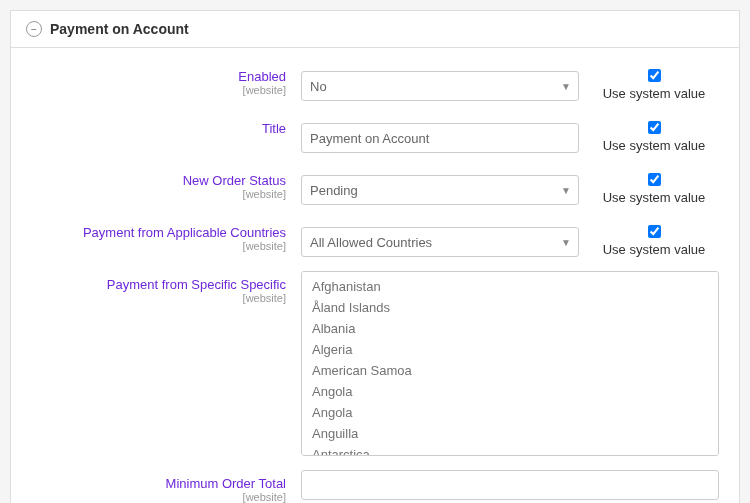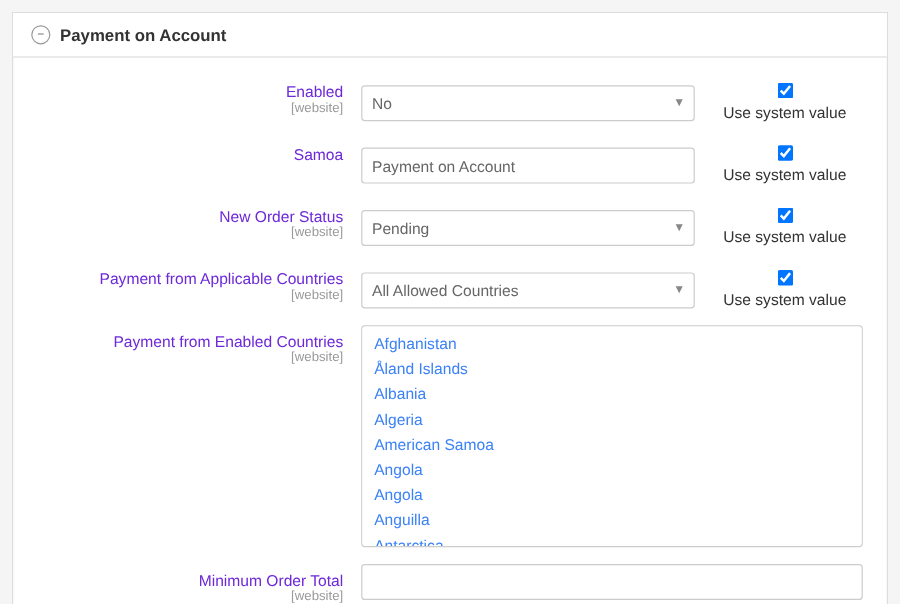--- a/index.html
+++ b/index.html
@@ -119,21 +119,21 @@
       border-radius: 3px;
       height: 185px;
       overflow-y: auto;
       background: #fff;
       padding: 4px 0;
       position: relative;
     }
     .country-item {
       padding: 3px 10px;
       font-size: 13px;
-      color: #3b82f6;
+      color: #737373;
     }
     input[type="text"].text-input {
       height: 30px;
       flex: 1;
     }
     .text-field-wrapper {
       flex: 1;
     }
   </style>
 </head>
@@ -162,21 +162,21 @@
         </div>
         <div class="system-value">
           <input type="checkbox" checked="" style="">
           <span>Use system value</span>
         </div>
       </div>
     </div>
 
     <div class="form-row">
       <div class="label-col">
-        <span class="label-main">Samoa</span>
+        <span class="label-main">Title</span>
       </div>
       <div class="field-col">
         <div class="text-field-wrapper">
           <input type="text" class="text-input" value="Payment on Account" style="">
         </div>
         <div class="system-value">
           <input type="checkbox" checked="" style="">
           <span>Use system value</span>
         </div>
       </div>
@@ -218,21 +218,21 @@
         </div>
         <div class="system-value">
           <input type="checkbox" checked="" style="">
           <span>Use system value</span>
         </div>
       </div>
     </div>
 
     <div class="form-row">
       <div class="label-col">
-        <span class="label-main">Payment from Enabled Countries</span>
+        <span class="label-main">Payment from Specific Specific</span>
         <span class="label-scope">[website]</span>
       </div>
       <div class="field-col">
         <div class="countries-list">
           <div class="country-item">Afghanistan</div>
           <div class="country-item">Åland Islands</div>
           <div class="country-item">Albania</div>
           <div class="country-item">Algeria</div>
           <div class="country-item">American Samoa</div>
           <div class="country-item">Angola</div>

